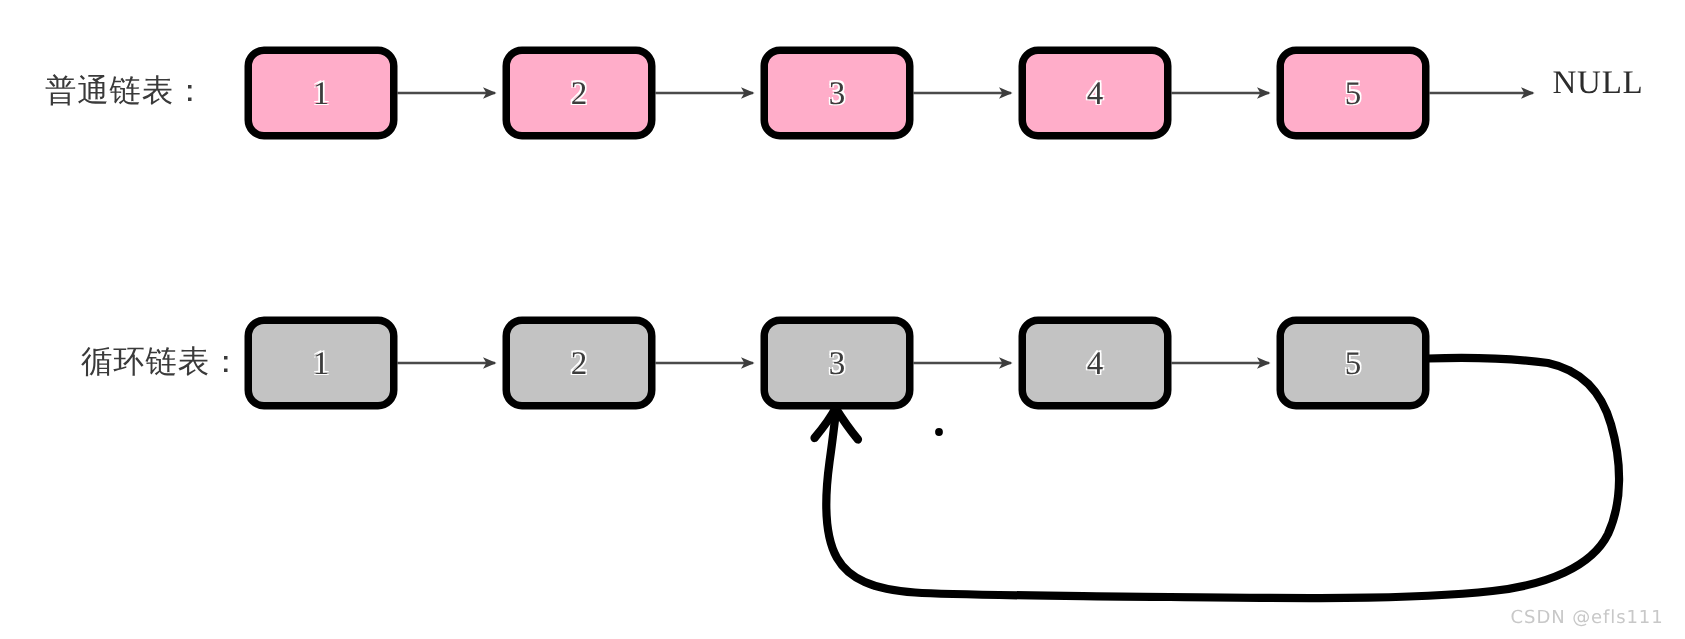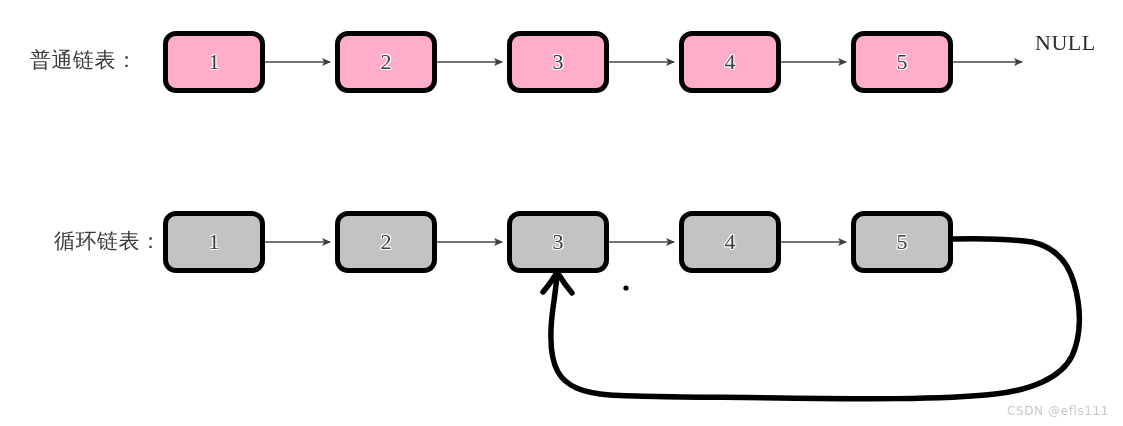--- a/index.html
+++ b/index.html
@@ -54,21 +54,21 @@
        1px -1px 0 #ffffff,
       -1px  1px 0 #ffffff,
        1px  1px 0 #ffffff;
     line-height: 1;
     user-select: none;
   }
 
   .null-label {
     position: absolute;
     left: 1035px;
-    top: 32px;
+    top: 44px;
     font-family: "Liberation Serif", "DejaVu Serif", serif;
     font-size: 22px;
     color: #2c2c2c;
     letter-spacing: 0.5px;
     line-height: 1;
     white-space: nowrap;
   }
 
   .watermark {
     position: absolute;

